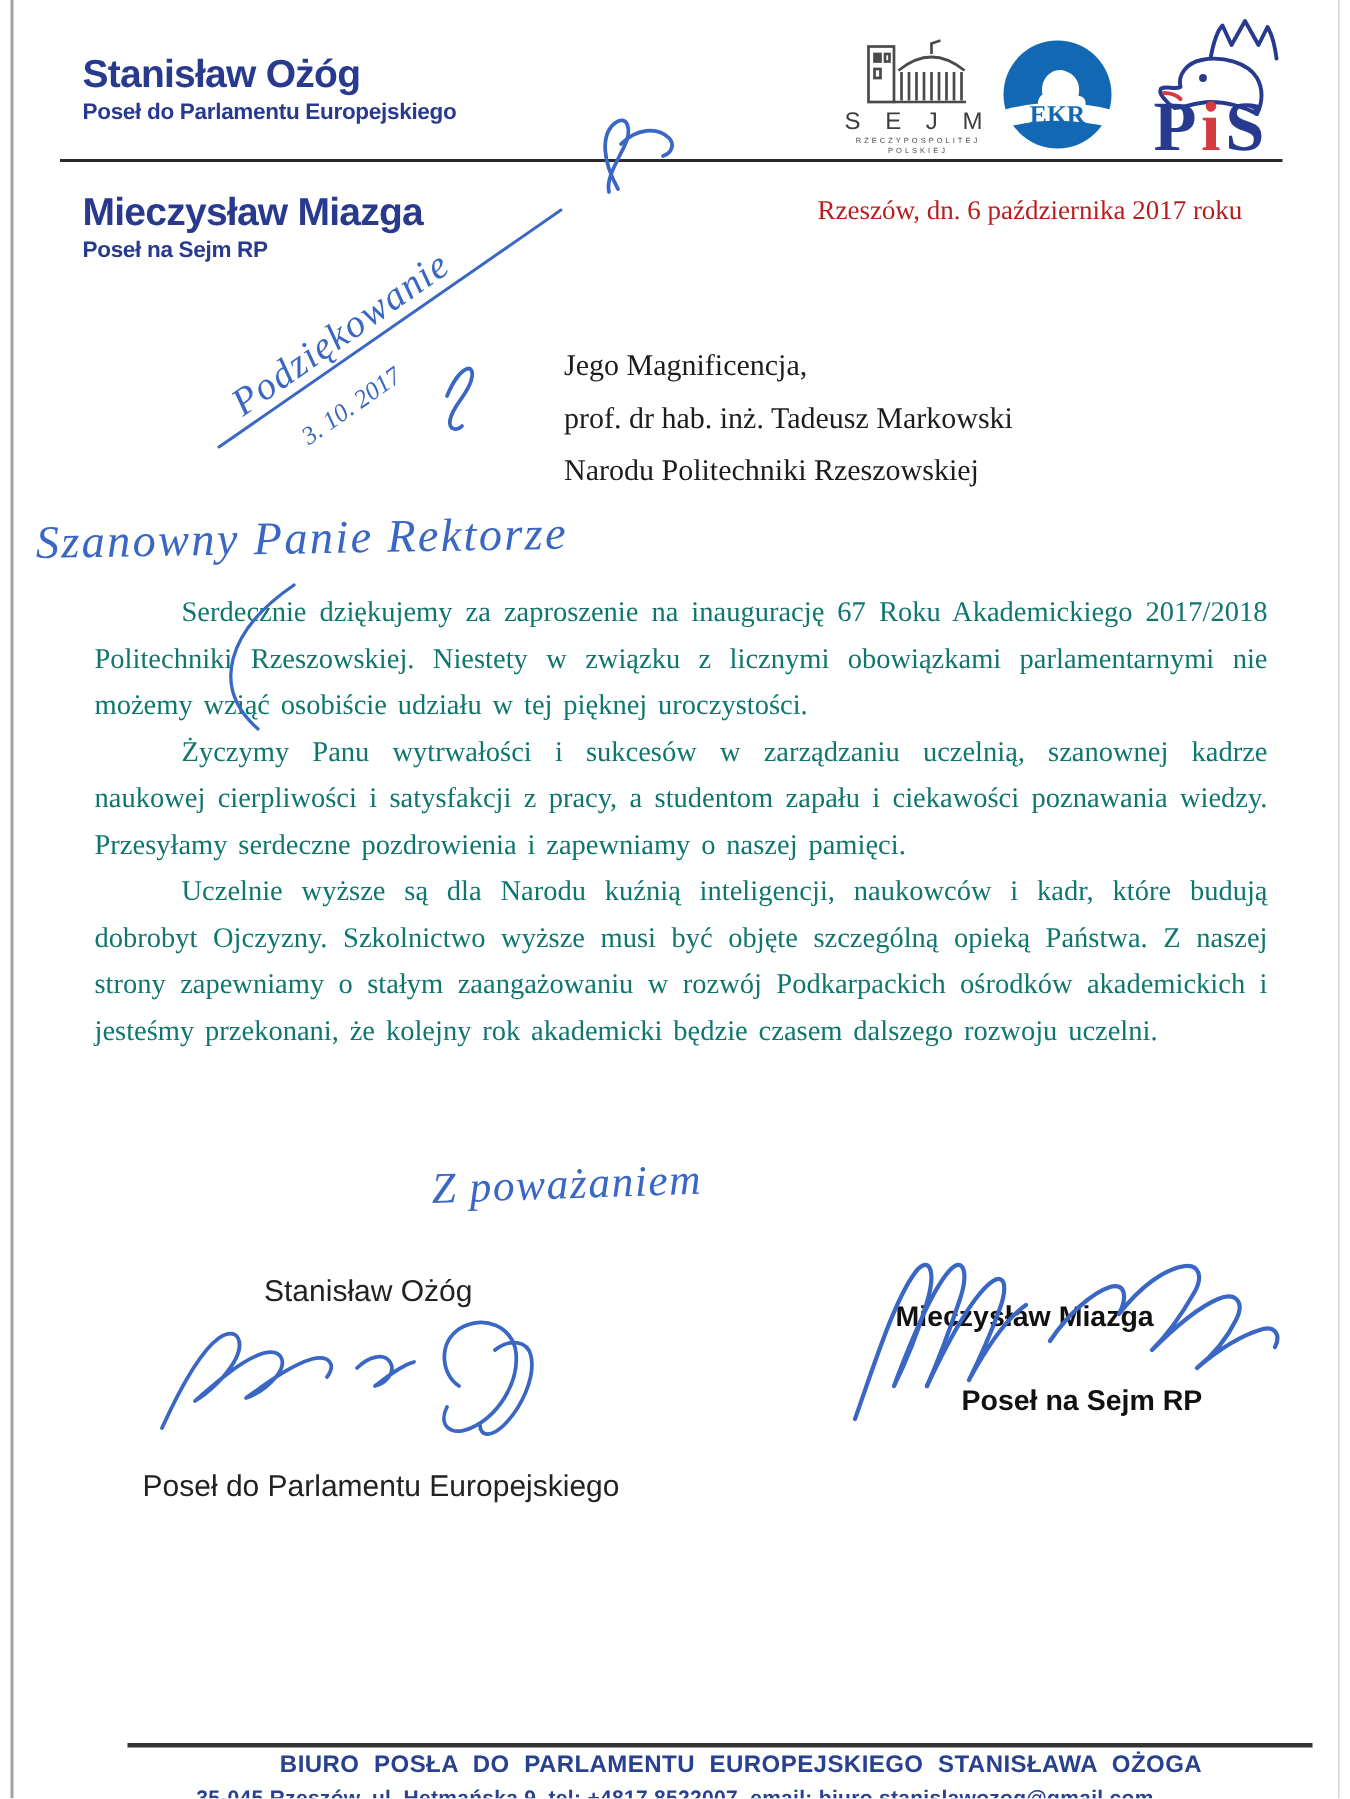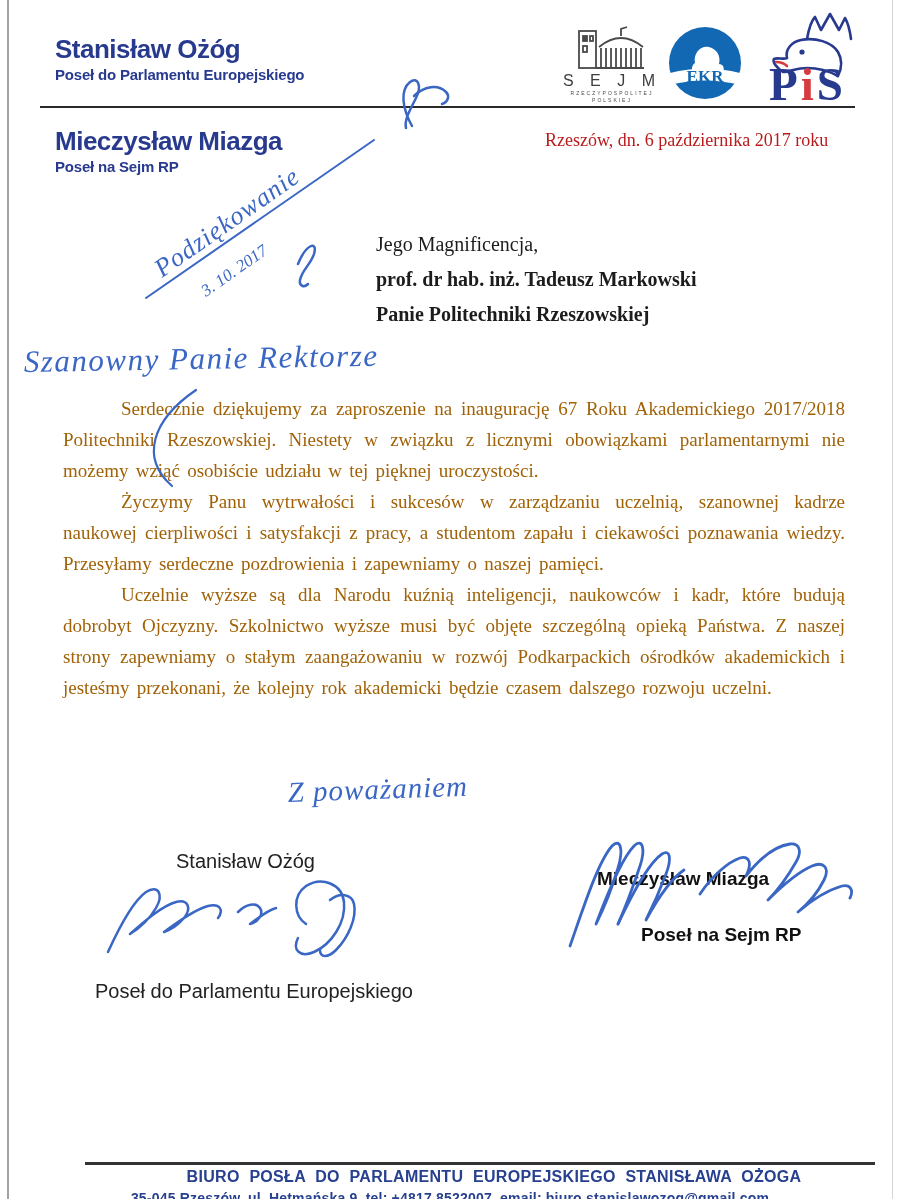--- a/index.html
+++ b/index.html
@@ -13,24 +13,24 @@
   .edge-right{left:892px;top:0;width:1px;height:1199px;background:rgba(160,160,160,.45);}
   
   .sender-name{font-family:"Liberation Sans",sans-serif;font-weight:bold;font-size:26px;
     color:#283a8e;letter-spacing:-.5px;}
   .sender-title{font-family:"Liberation Sans",sans-serif;font-weight:bold;font-size:15px;
     color:#283a8e;letter-spacing:-.2px;}
   .header-rule{left:40px;top:106px;width:815px;height:2px;background:#2a2a2a;}
   .dateline{left:545px;top:130px;font-size:18px;color:#b91c1c;}
   
   .addressee{left:376px;top:227px;font-size:20px;line-height:35px;}
-  .addressee .bold{font-weight:bold;}
+  .addressee .bold{font-weight:normal;}
   
   .body-text{left:63px;top:393px;width:782px;font-size:19px;line-height:31px;
-    text-align:justify;color:#a16207;word-spacing:2.5px;}
+    text-align:justify;color:#0f766e;word-spacing:2.5px;}
   .body-text p{margin:0;text-indent:58px;}
   
   .sig-print{font-family:"Liberation Sans",sans-serif;color:#222;}
   .sig-left-name{left:176px;top:850px;font-size:20px;}
   .sig-left-title{left:95px;top:980px;font-size:20px;}
   .sig-right-name{left:597px;top:868px;font-size:19px;font-weight:bold;color:#111;}
   .sig-right-title{left:641px;top:924px;font-size:19px;font-weight:bold;color:#111;}
   
   .footer-rule{left:85px;top:1162px;width:790px;height:2.5px;background:#333;}
   .footer-line1{left:0;top:1168px;width:900px;text-align:center;
@@ -91,21 +91,21 @@
     <text x="12" y="90" font-family="Liberation Serif, serif" font-size="47" font-weight="bold" fill="#283a8e">
       <tspan>P</tspan><tspan dx="3" fill="#d53b3f">i</tspan><tspan dx="3">S</tspan>
     </text>
   </svg>
 
   <div class="abs dateline">Rzeszów, dn. 6 października 2017 roku</div>
 
   <div class="abs addressee">
     <div>Jego Magnificencja,</div>
     <div class="bold">prof. dr hab. inż. Tadeusz Markowski</div>
-    <div class="bold">Panie Politechniki Rzeszowskiej</div>
+    <div class="bold">Narodu Politechniki Rzeszowskiej</div>
   </div>
 
   <div class="abs body-text">
     <p>Serdecznie dziękujemy za zaproszenie na inaugurację 67 Roku Akademickiego 2017/2018 Politechniki Rzeszowskiej. Niestety w związku z licznymi obowiązkami parlamentarnymi nie możemy wziąć osobiście udziału w tej pięknej uroczystości.</p>
     <p>Życzymy Panu wytrwałości i sukcesów w zarządzaniu uczelnią, szanownej kadrze naukowej cierpliwości i satysfakcji z pracy, a studentom zapału i ciekawości poznawania wiedzy. Przesyłamy serdeczne pozdrowienia i zapewniamy o naszej pamięci.</p>
     <p>Uczelnie wyższe są dla Narodu kuźnią inteligencji, naukowców i kadr, które budują dobrobyt Ojczyzny. Szkolnictwo wyższe musi być objęte szczególną opieką Państwa. Z naszej strony zapewniamy o stałym zaangażowaniu w rozwój Podkarpackich ośrodków akademickich i jesteśmy przekonani, że kolejny rok akademicki będzie czasem dalszego rozwoju uczelni.</p>
   </div>
 
   <div class="abs sig-print sig-left-name">Stanisław Ożóg</div>
   <div class="abs sig-print sig-left-title">Poseł do Parlamentu Europejskiego</div>

